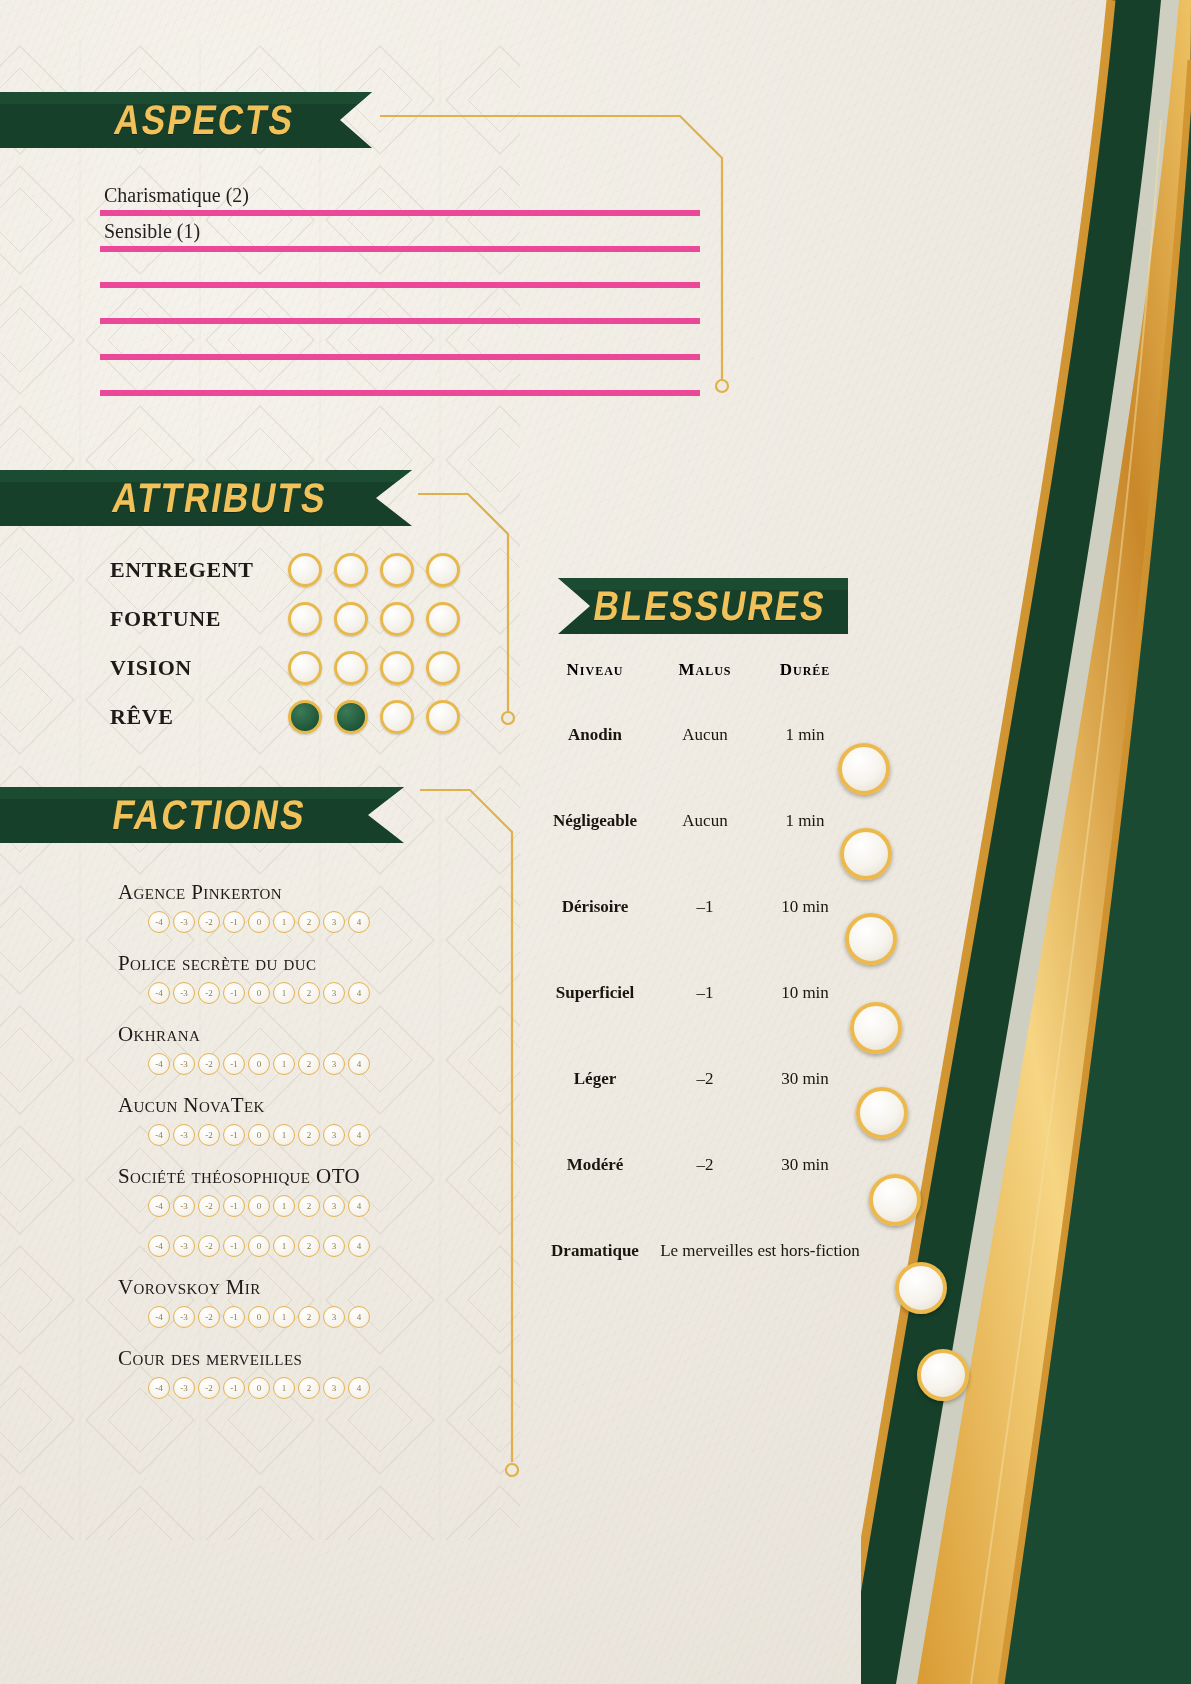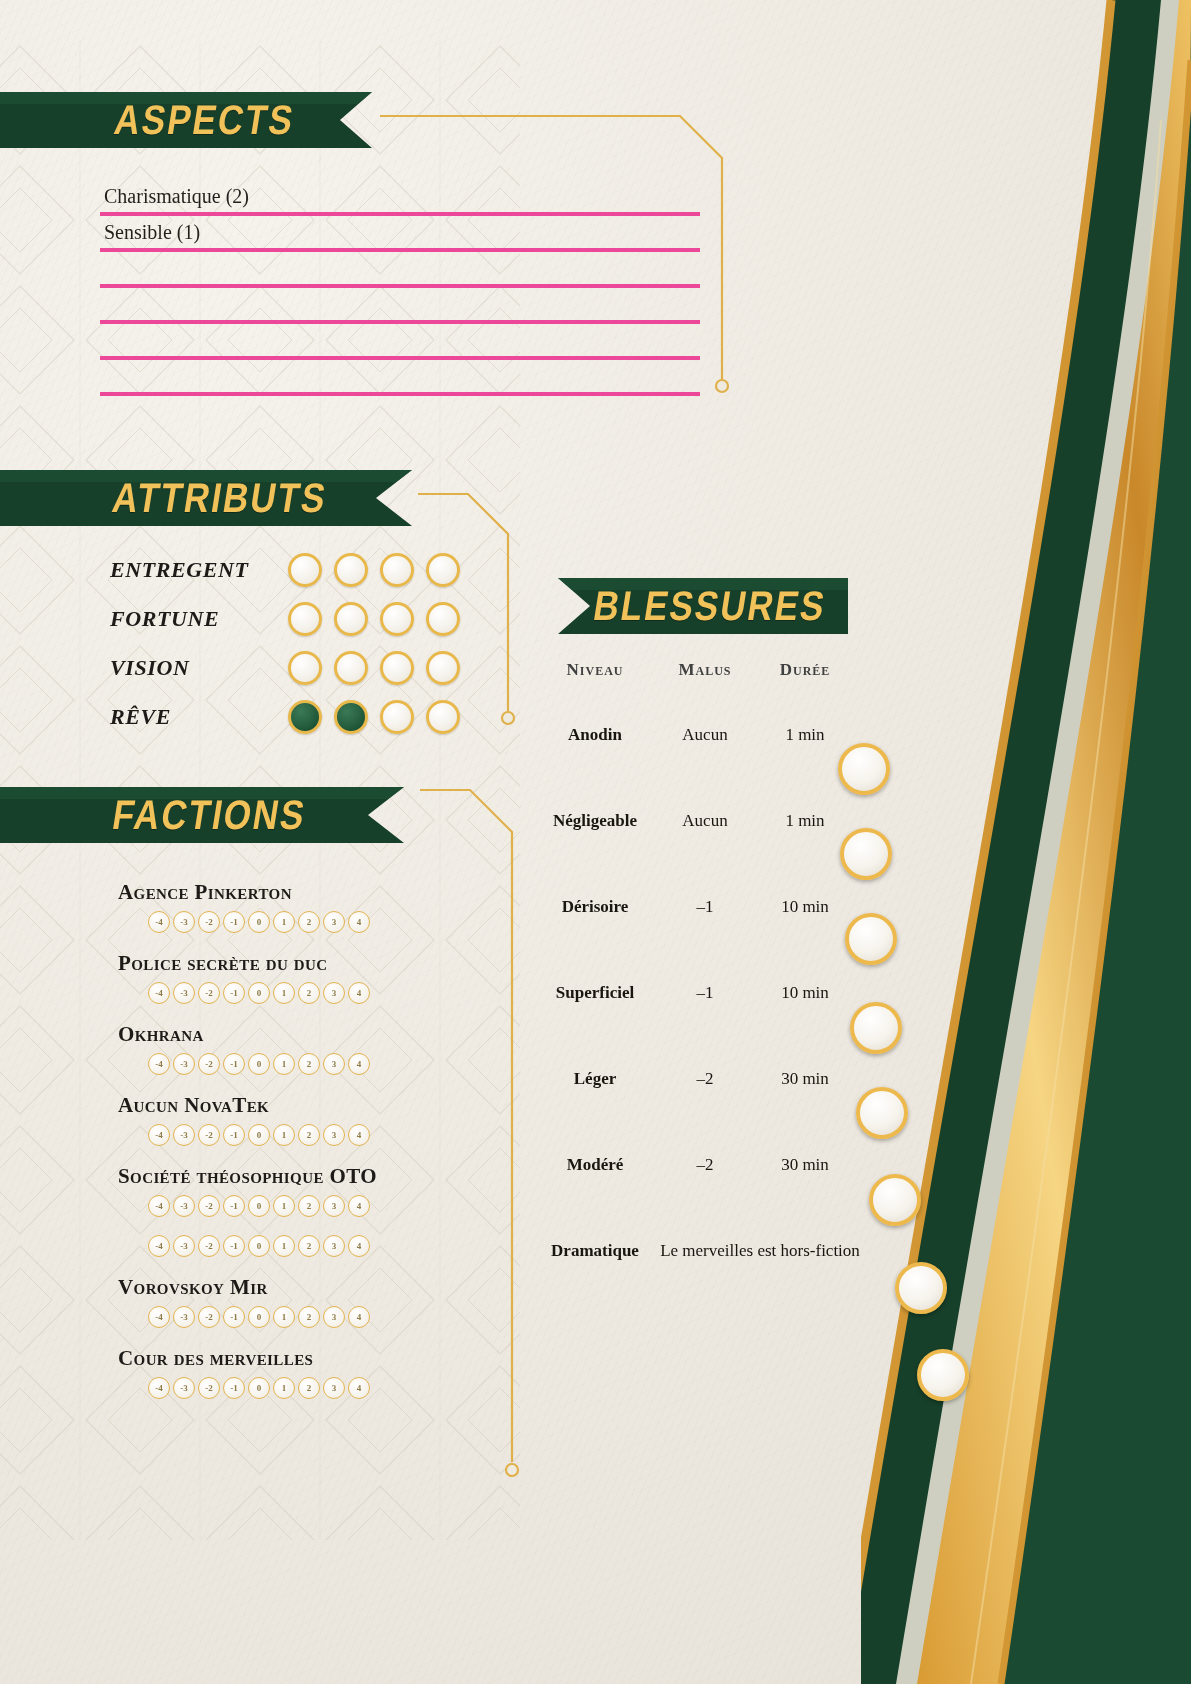--- a/index.html
+++ b/index.html
@@ -60,52 +60,52 @@
     font-size: 35px;
     letter-spacing: 2px;
     transform: skewX(-9deg) scaleY(1.18);
     text-shadow: 0 1px 0 rgba(0,0,0,.35);
   }
 
   
   #aspects-block { position: absolute; left: 100px; top: 180px; width: 600px; }
   .aspect-line {
     height: 36px;
-    border-bottom: 4px solid #ec4899;
+    border-bottom: 6px solid #ec4899;
     display: flex;
     align-items: center;
     padding-left: 4px;
     font-size: 20px;
     color: #231f1c;
   }
 
   
   #attributes-block { position: absolute; left: 110px; top: 545px; }
-  .attr-row { display: flex; align-items: center; height: 49px; font-style: italic; }
+  .attr-row { display: flex; align-items: center; height: 49px; }
   .attr-name {
     width: 178px;
     font-family: "Liberation Serif", serif;
     font-weight: 700;
     font-size: 22px;
     letter-spacing: .6px;
     color: #1d1a17;
   }
   .pips { display: flex; gap: 12px; }
   .pip {
     width: 34px; height: 34px; border-radius: 50%;
     border: 3px solid #e8b84b;
     background: radial-gradient(circle at 35% 30%, #ffffff 0%, #f4f1ea 60%, #e8e3d8 100%);
     box-shadow: 0 1px 2px rgba(0,0,0,.18);
   }
   .pip.filled {
     background: radial-gradient(circle at 35% 30%, #3c7a57 0%, #235c3d 60%, #12422a 100%);
   }
 
   
-  #factions-block { position: absolute; left: 118px; top: 880px; width: 420px; font-weight: bold; }
+  #factions-block { position: absolute; left: 118px; top: 880px; width: 420px; }
   .faction { margin-bottom: 18px; }
   .faction-name {
     font-size: 21px;
     color: #1d1a17;
     letter-spacing: .4px;
     margin-bottom: 6px;
     font-variant: small-caps;
   }
   .track { display: flex; gap: 3px; justify-content: flex-start; padding-left: 30px; }
   .track .slot {
@@ -115,21 +115,21 @@
     font-size: 9px;
     color: #8d7a46;
     display: flex; align-items: center; justify-content: center;
     font-family: "Liberation Serif", serif;
   }
 
   
   #blessures-block { position: absolute; left: 530px; top: 660px; width: 380px; }
   .bl-head { display: flex; margin-bottom: 12px; }
   .bl-head div {
-    color: #404040;
+    color: #000000;
     font-weight: 700;
     font-size: 17px;
     font-variant: small-caps;
     letter-spacing: 1px;
     text-align: center;
   }
   .c1 { width: 130px; }
   .c2 { width: 90px; }
   .c3 { width: 110px; }
   .bl-row { display: flex; align-items: center; height: 86px; }

